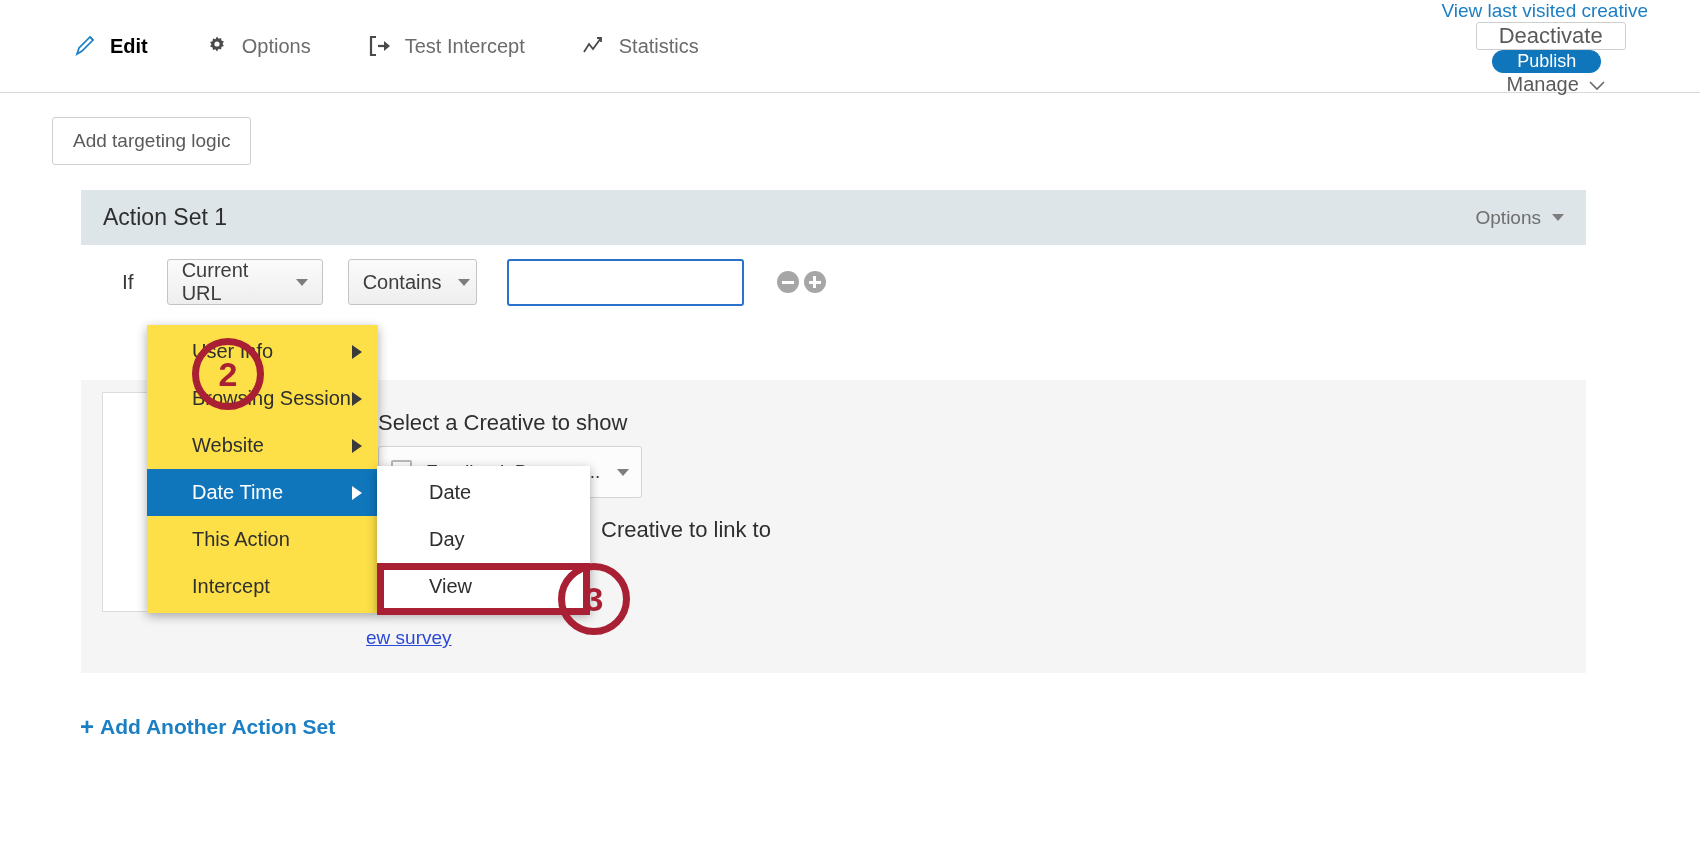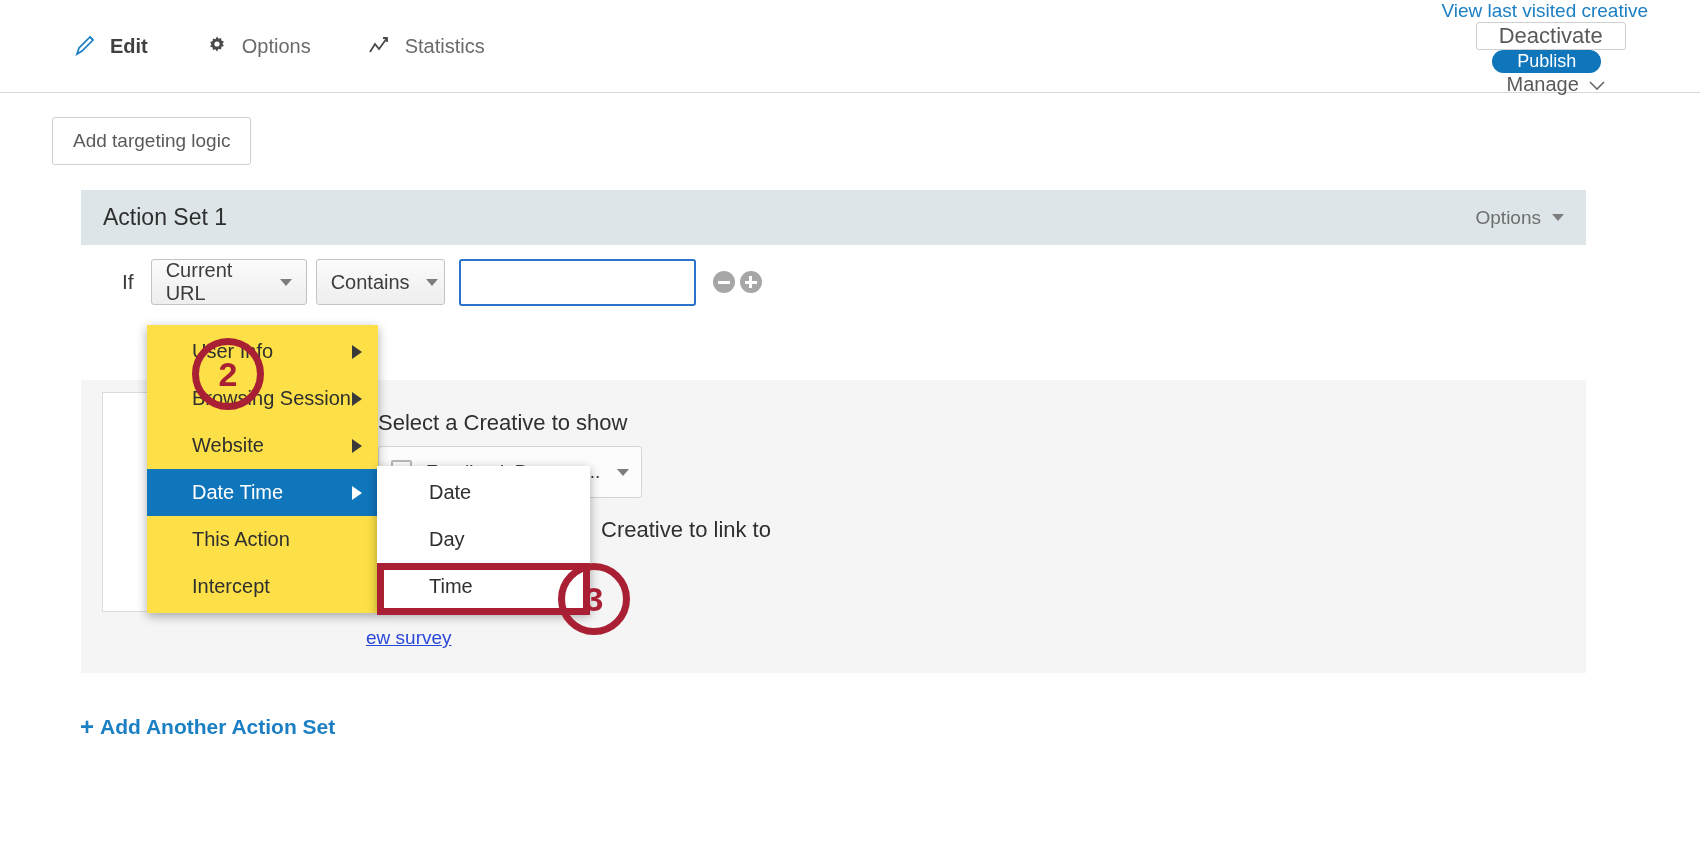--- a/index.html
+++ b/index.html
@@ -37,21 +37,21 @@
   .nav-tab {
     display: flex;
     align-items: center;
     gap: 12px;
     padding: 0 28px;
     height: 92px;
     cursor: pointer;
     font-size: 20px;
     color: #6b6b6b;
   }
-  .nav-tab.active { color: #404040; font-weight: bold; }
+  .nav-tab.active { color: #000000; font-weight: bold; }
   .nav-tab .nav-ico { display: flex; align-items: center; justify-content: center; width: 26px; height: 26px; }
 
   .header-right {
     position: absolute;
     right: 30px; top: 0;
     height: 92px;
     display: flex;
     align-items: center;
     gap: 0;
     flex-direction: column;
@@ -138,21 +138,21 @@
     display: flex; align-items: center; gap: 11px;
     font-size: 19px; color: #6f6f6f; cursor: pointer;
   }
 
   
   #condition-row {
     position: absolute;
     left: 0; top: 67px;
     display: flex;
     align-items: center;
-    gap: 0;
+    gap: 16px;
     height: 50px;
   }
   .if-label { font-size: 21px; color: #3a3a3a; margin-left: 41px; margin-right: 17px; }
   .sel-btn {
     font-family: "Liberation Sans", sans-serif;
     font-size: 20px;
     color: #3d3d3d;
     background: linear-gradient(#fbfbfb, #eeeeee);
     border: 1px solid #c4c4c4;
     border-radius: 3px;
@@ -370,20 +370,30 @@
     <div class="nav-tab">
       <span class="nav-ico">
         <svg width="24" height="24" viewBox="0 0 24 24">
           <path fill="#4a4a4a" d="M12 2.6l1.6 2.1 2.5-.7.3 2.6 2.5.9-1.4 2.2 1.4 2.2-2.5.9-.3 2.6-2.5-.7L12 17.4l-1.6-2.1-2.5.7-.3-2.6-2.5-.9 1.4-2.2L5.1 8.1l2.5-.9.3-2.6 2.5.7z"></path>
           <circle cx="12" cy="10" r="2.6" fill="#ffffff"></circle>
         </svg>
       </span>
       <span>Options</span>
     </div>
 
+    <div class="nav-tab">
+      <span class="nav-ico">
+        <svg width="26" height="24" viewBox="0 0 26 24">
+          <path d="M9 3 H4 V21 H9" fill="none" stroke="#4a4a4a" stroke-width="2.2"></path>
+          <path d="M11 12 H21" stroke="#4a4a4a" stroke-width="2.2"></path>
+          <path d="M17 7 L23 12 L17 17 Z" fill="#4a4a4a"></path>
+        </svg>
+      </span>
+      <span>Test Intercept</span>
+    </div>
 
     <div class="nav-tab">
       <span class="nav-ico">
         <svg width="26" height="24" viewBox="0 0 26 24">
           <path d="M3 18 L8 10 L12 15 L20 4" fill="none" stroke="#4a4a4a" stroke-width="1.8"></path>
           <path d="M16 4 H20 V8" fill="none" stroke="#4a4a4a" stroke-width="1.8"></path>
         </svg>
       </span>
       <span>Statistics</span>
     </div>
@@ -492,21 +502,21 @@
   </div>
 
   <div id="submenu">
     <div class="menu-item">
       <span>Date</span>
     </div>
     <div class="menu-item">
       <span>Day</span>
     </div>
     <div class="menu-item">
-      <span>Time</span>
+      <span>View</span>
     </div>
   </div>
 
   <div id="annot-box-date"></div>
   <div id="annot-2" class="annot-circle">2</div>
   <div id="annot-3" class="annot-circle">3</div>
 
 </div>
 
 </body></html>

